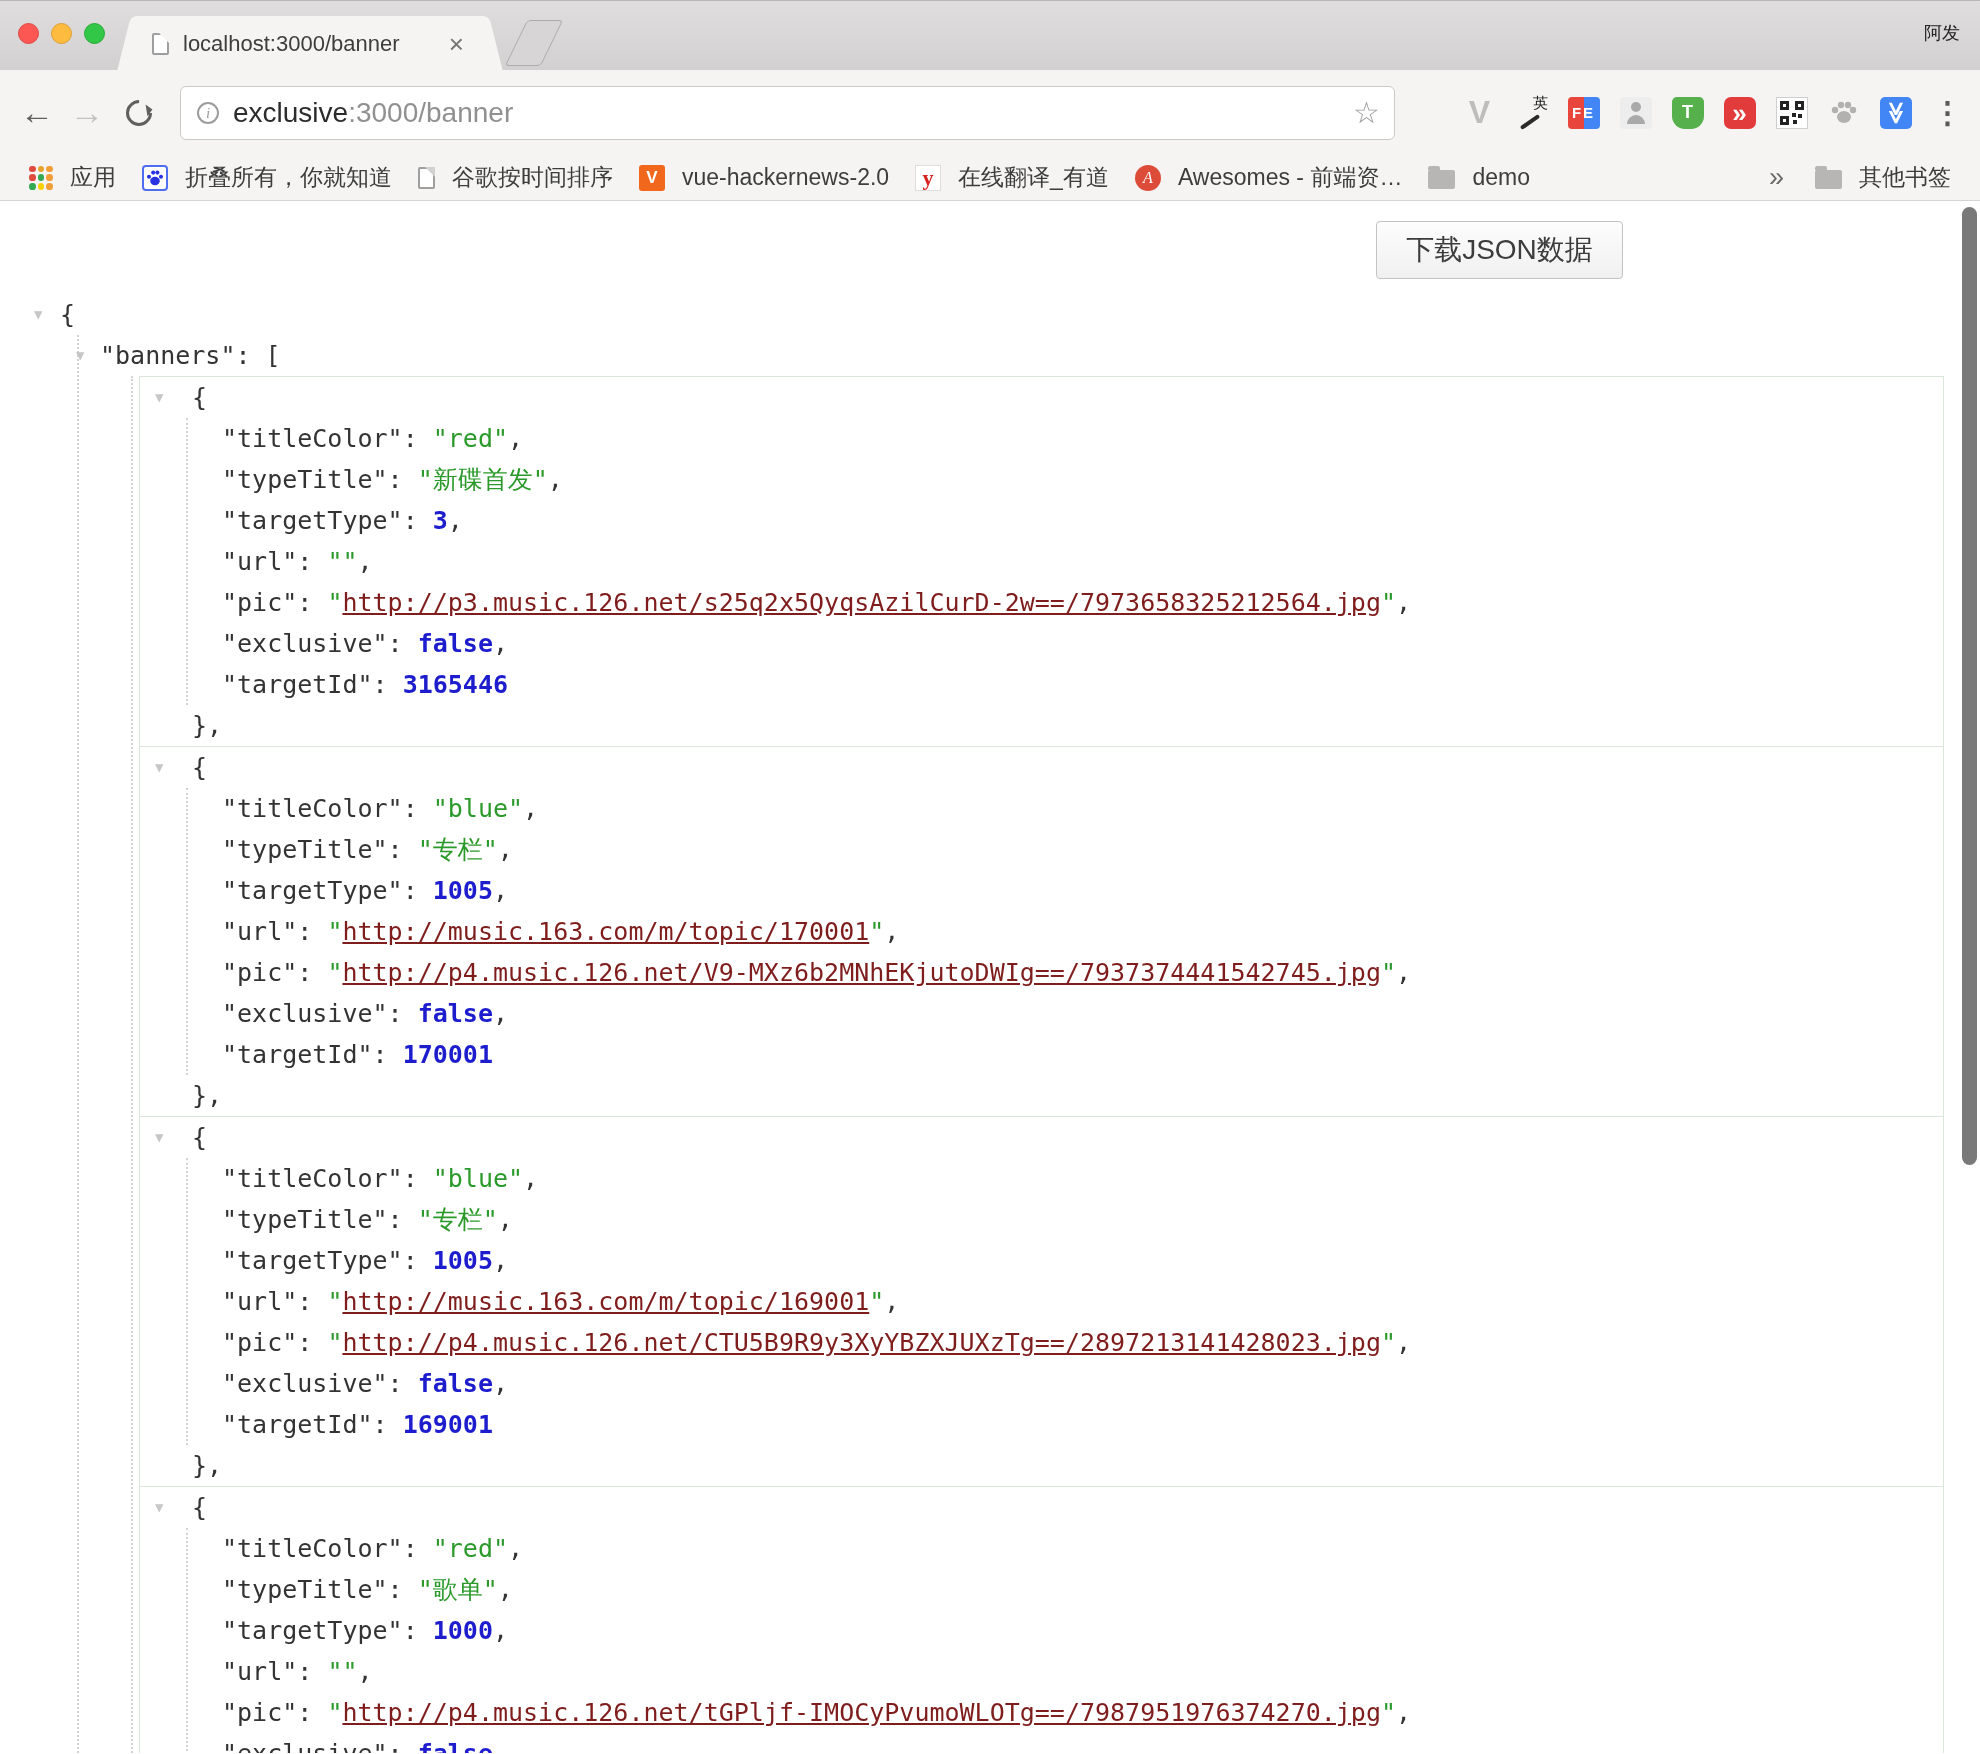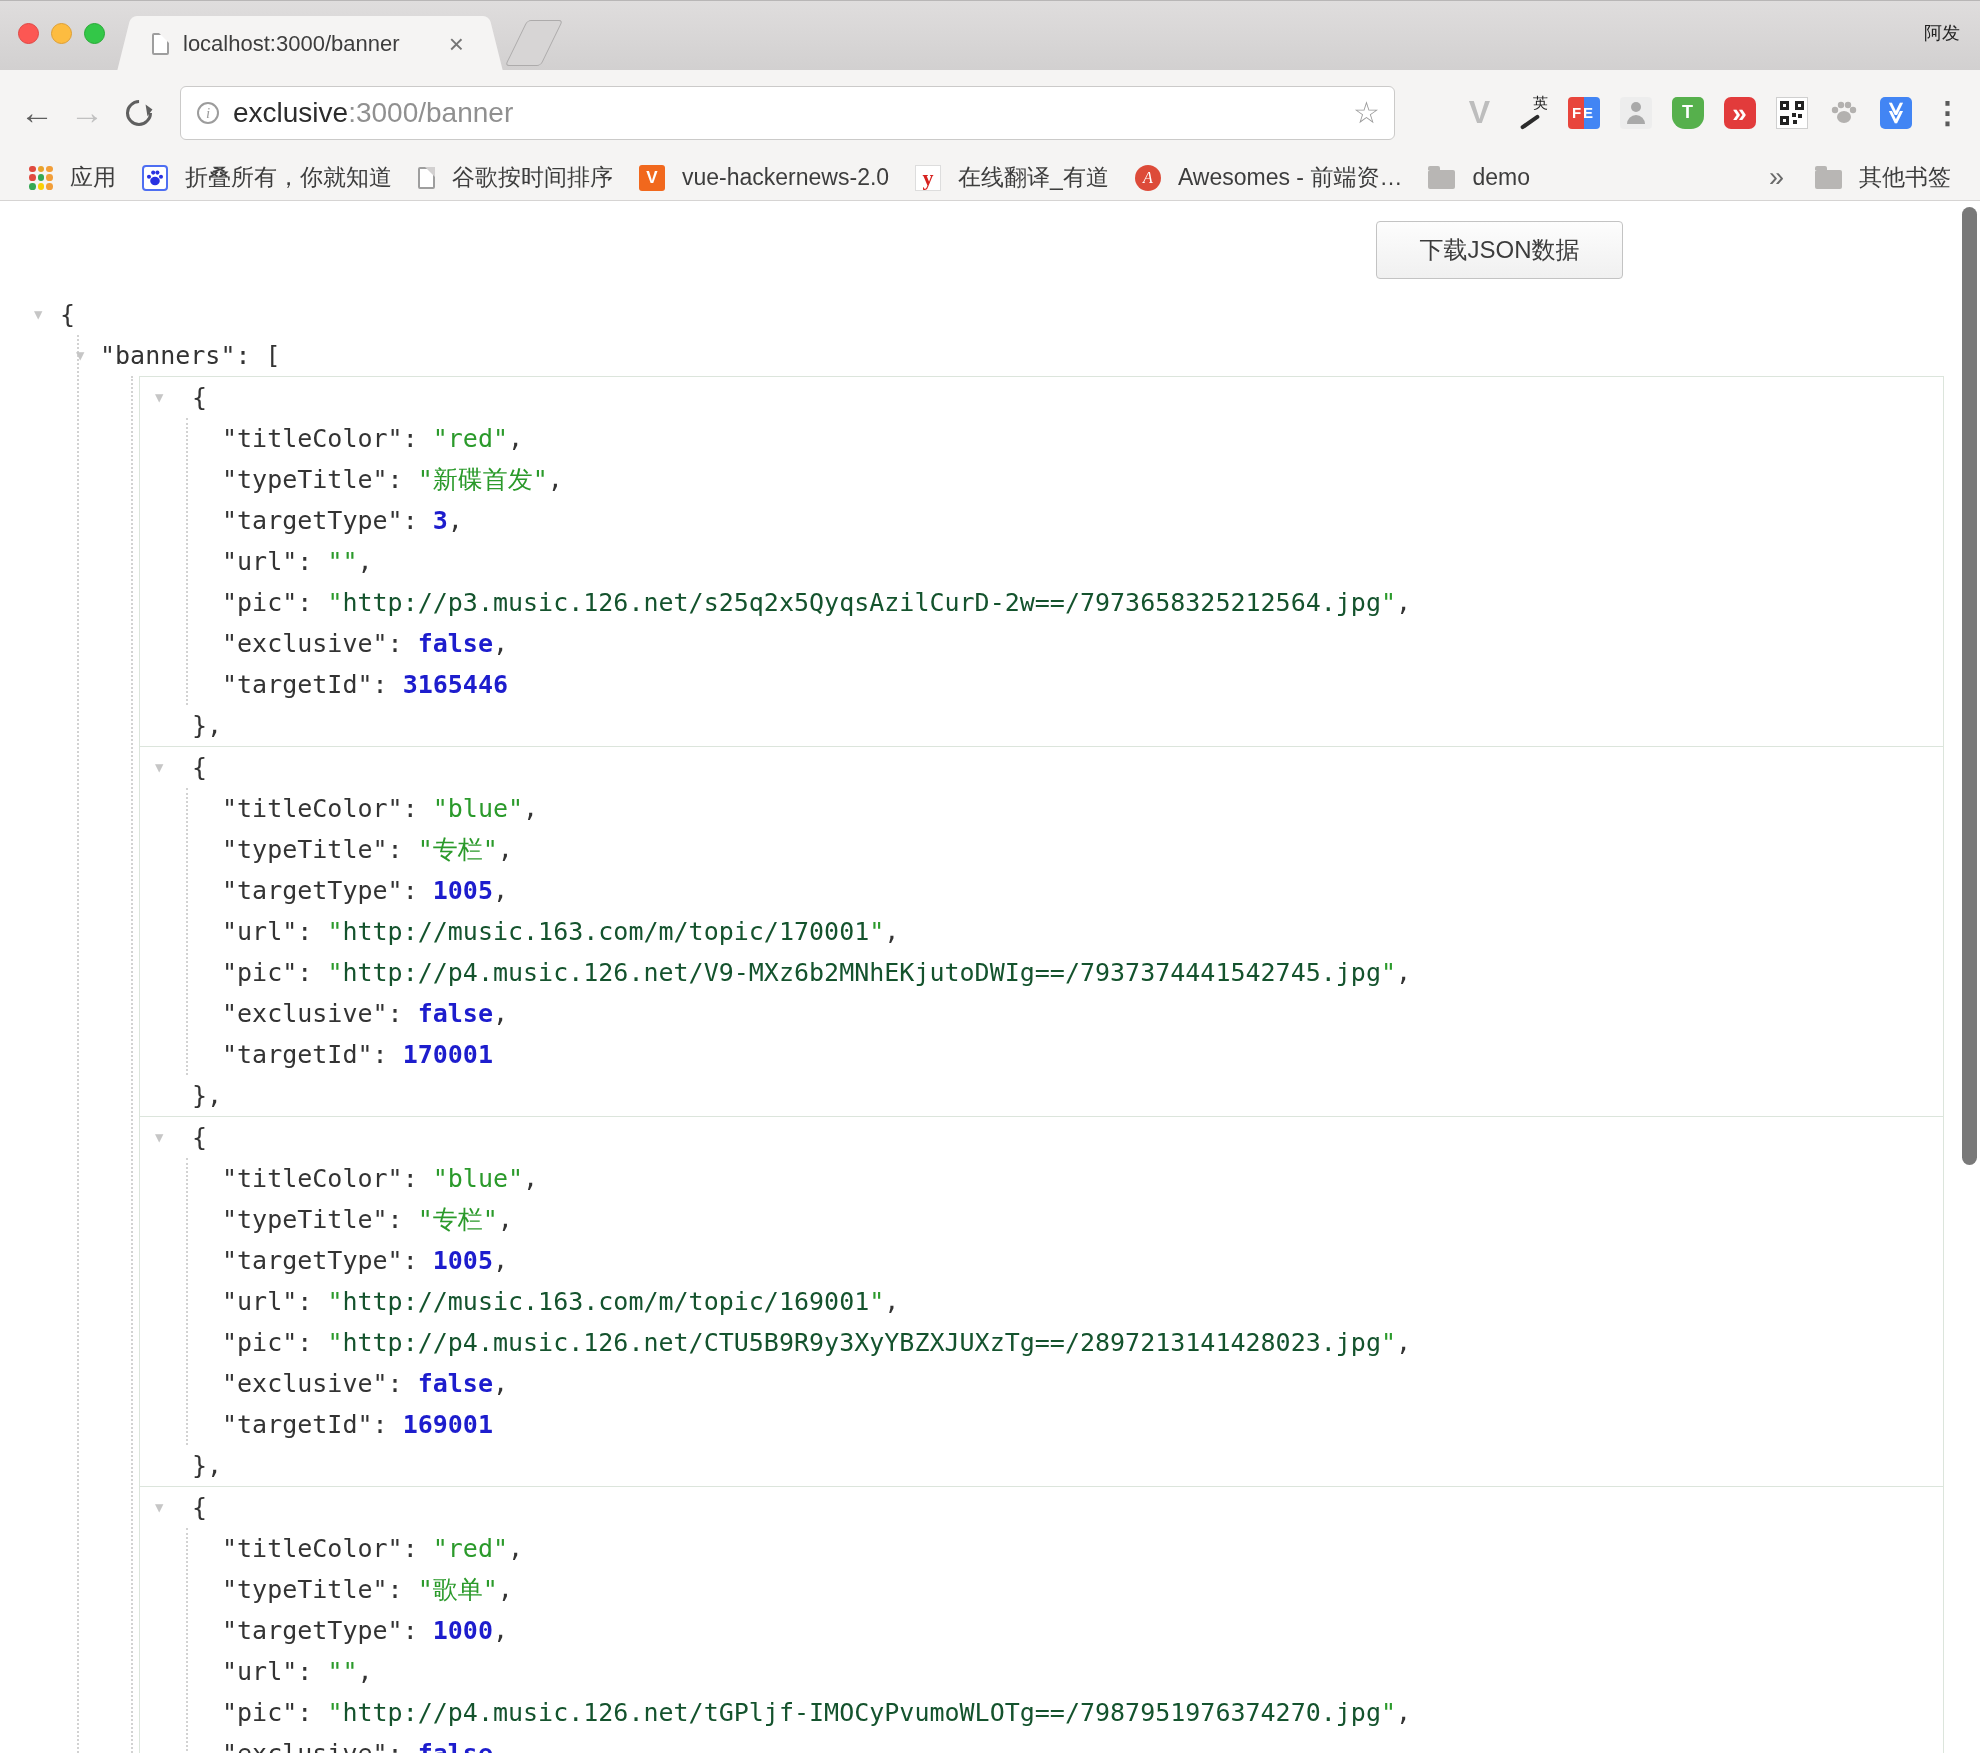--- a/index.html
+++ b/index.html
@@ -113,21 +113,21 @@
            display:flex; align-items:center; justify-content:center; }
   .i-folder { width:27px; height:19px; background:#b8b6b4; border-radius:2px;
            position:relative; margin-top:4px; }
   .i-folder:before { content:""; position:absolute; left:0; top:-4px; width:12px; height:4px;
            background:#b8b6b4; border-radius:2px 2px 0 0; }
   .bm-spacer { margin-left:auto; }
   .chevron2 { font-size:27px; color:#6a6a6a; padding:0 18px; }
 
   
   .page { position:relative; width:1980px; height:1552px; background:#fff; overflow:hidden; }
-  .btn { font-size:24px; color:#3c3c3c; border:1px solid #c3c3c3; border-radius:4px;
+  .btn { font-size:28px; color:#3c3c3c; border:1px solid #c3c3c3; border-radius:4px;
          background:linear-gradient(#fdfdfd,#f0f0f0); display:flex; align-items:center;
          justify-content:center; }
   .btn-download { position:absolute; left:1376px; top:20px; width:247px; height:58px; }
   .btn-group { position:absolute; left:1645px; top:20px; display:flex; }
   .btn-group .btn { width:158px; height:58px; border-radius:0; }
   .btn-group .btn:first-child { border-radius:4px 0 0 4px; border-right:none; }
   .btn-group .btn:last-child { border-radius:0 4px 4px 0; }
   .btn.active { background:#e2e1e1; box-shadow:inset 0 1px 3px rgba(0,0,0,.12); }
 
   
@@ -146,21 +146,21 @@
   .item-box { margin-left:139px; width:1805px; border:1px solid #dce5dc;
               position:relative; background:transparent; }
   .item-box + .item-box { margin-top:-1px; }
   .item-box .guide-c { left:46px; top:41px; height:287px; }
   .l-open, .l-close { padding-left:52px; }
   .l-open .tri { left:15px; }
   .l-prop { padding-left:82px; }
   .k, .p { color:#333; }
   .s { color:#2b9a2b; }
   .n { color:#1d1dcd; font-weight:bold; }
-  .lnk { color:#14532d; cursor:pointer; }
+  .lnk { color:#7f1d1d; text-decoration:underline; cursor:pointer; }
 
   .scroll-thumb { position:absolute; left:1962px; top:6px; width:15px; height:958px;
                   border-radius:8px; background:rgba(98,98,98,.85); }
 </style>
 </head>
 <body>
 
 <div class="titlebar">
   <div class="lights">
     <span class="light red"></span>

